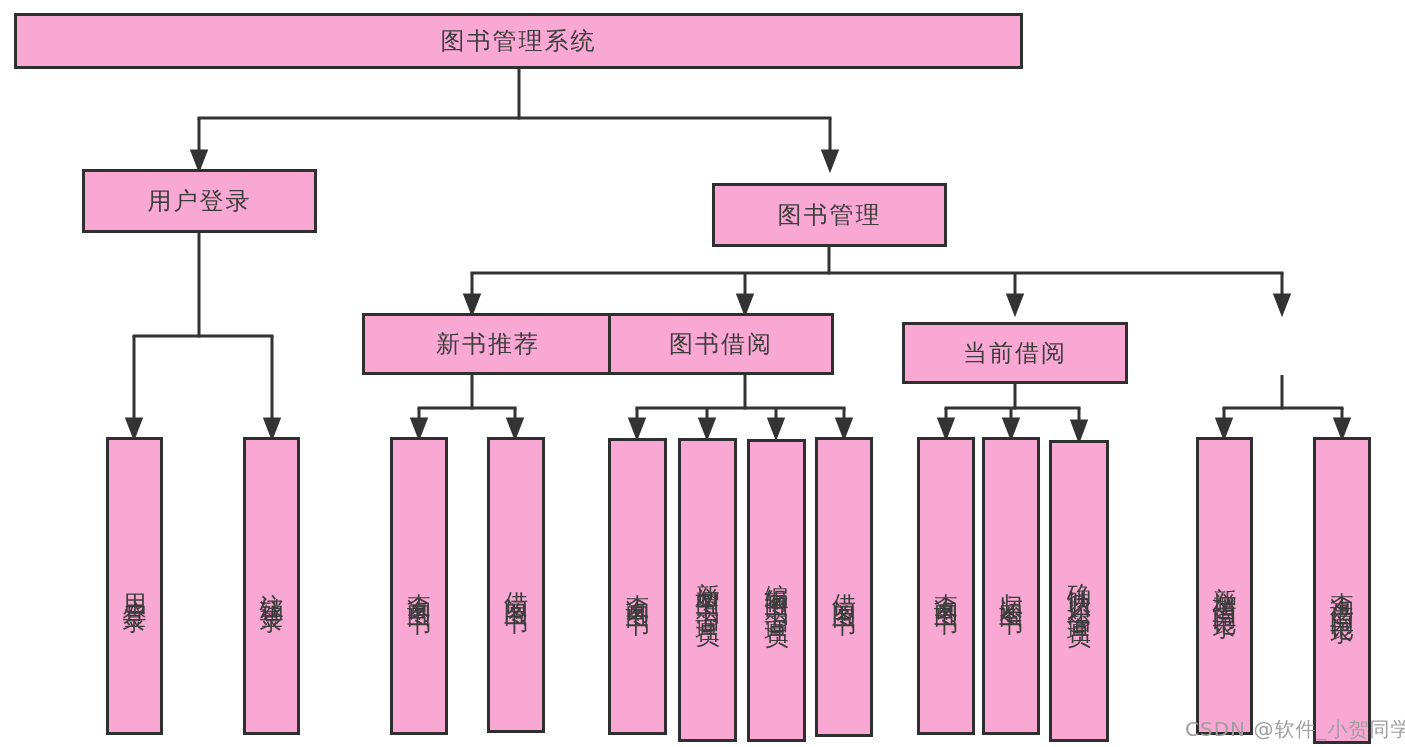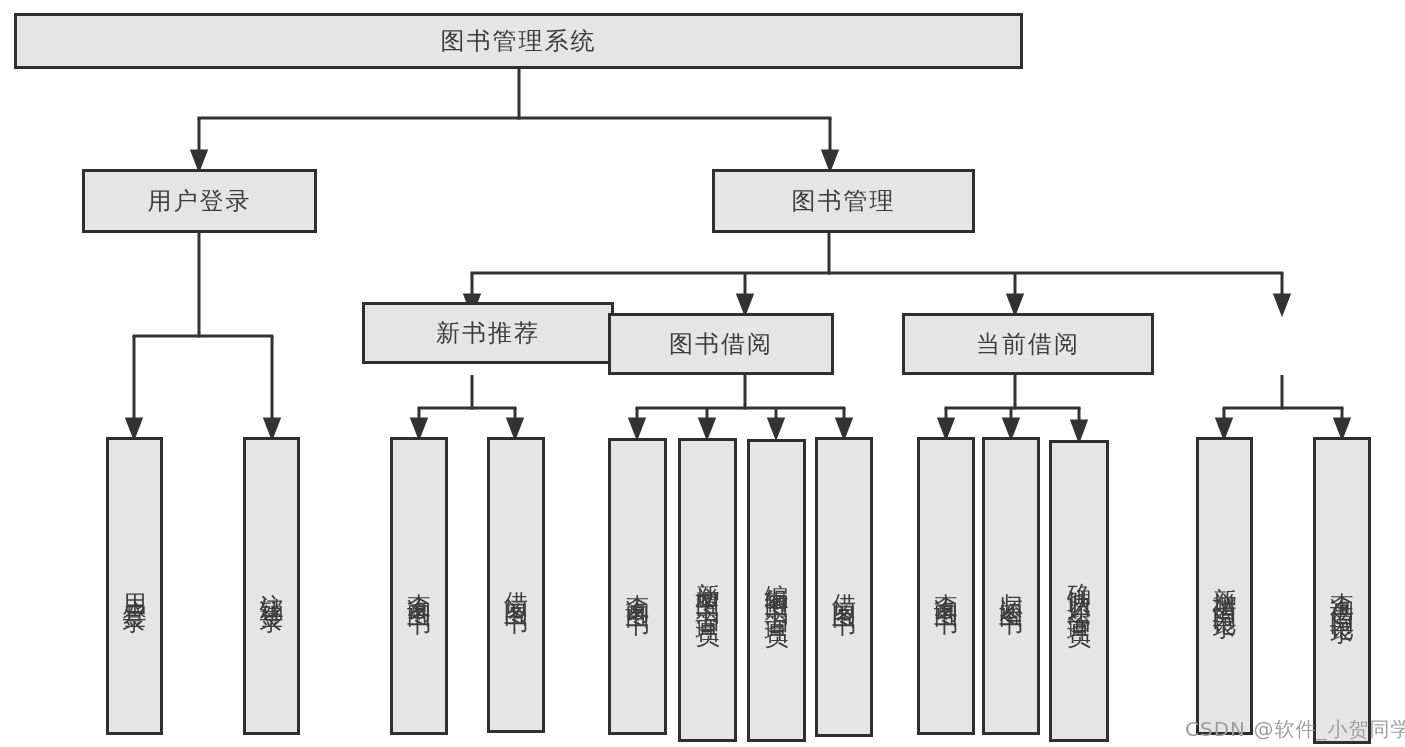--- a/index.html
+++ b/index.html
@@ -5,21 +5,21 @@
   * { margin:0; padding:0; box-sizing:border-box; }
   html,body { background:#ffffff; }
   #stage {
     position:relative; width:1405px; height:747px;
     background:#ffffff; overflow:hidden;
     font-family:"DejaVu Sans", sans-serif;
     color:#3c3c3c;
   }
   #connectors { position:absolute; left:0; top:0; width:1405px; height:747px; }
   .node {
-    position:absolute; background:#e5e5e5;
+    position:absolute; background:#f9a8d4;
     border:3px solid #2f2f2f;
     display:flex; align-items:center; justify-content:center;
     z-index:2;
   }
   .node.h .lbl {
     font-size:24px; letter-spacing:2px; white-space:nowrap; color:#3c3c3c;
   }
   .node.v .lbl {
     writing-mode:vertical-rl; text-orientation:mixed;
     font-size:24px; letter-spacing:6px; line-height:1; color:#3c3c3c;
@@ -97,31 +97,31 @@
     <polygon points="1335,419 1349,419 1342,437"></polygon>
   </svg>
 
   <div class="node h" style="left:14px;top:13px;width:1009px;height:56px">
     <span class="lbl">图书管理系统</span>
   </div>
 
   <div class="node h" style="left:82px;top:169px;width:235px;height:64px">
     <span class="lbl">用户登录</span>
   </div>
-  <div class="node h" style="left:712px;top:169px;width:263px;height:64px">
+  <div class="node h" style="left:712px;top:183px;width:235px;height:64px">
     <span class="lbl">图书管理</span>
   </div>
 
-  <div class="node h" style="left:362px;top:302px;width:252px;height:62px">
+  <div class="node h" style="left:362px;top:313px;width:252px;height:62px">
     <span class="lbl">新书推荐</span>
   </div>
   <div class="node h" style="left:608px;top:313px;width:226px;height:62px">
     <span class="lbl">图书借阅</span>
   </div>
-  <div class="node h" style="left:902px;top:313px;width:252px;height:62px">
+  <div class="node h" style="left:902px;top:322px;width:226px;height:62px">
     <span class="lbl">当前借阅</span>
   </div>
 
   <div class="node v" style="left:106px;top:437px;width:57px;height:298px">
     <span class="lbl">用户登录</span>
   </div>
   <div class="node v" style="left:243px;top:437px;width:57px;height:298px">
     <span class="lbl">注销登录</span>
   </div>
 

